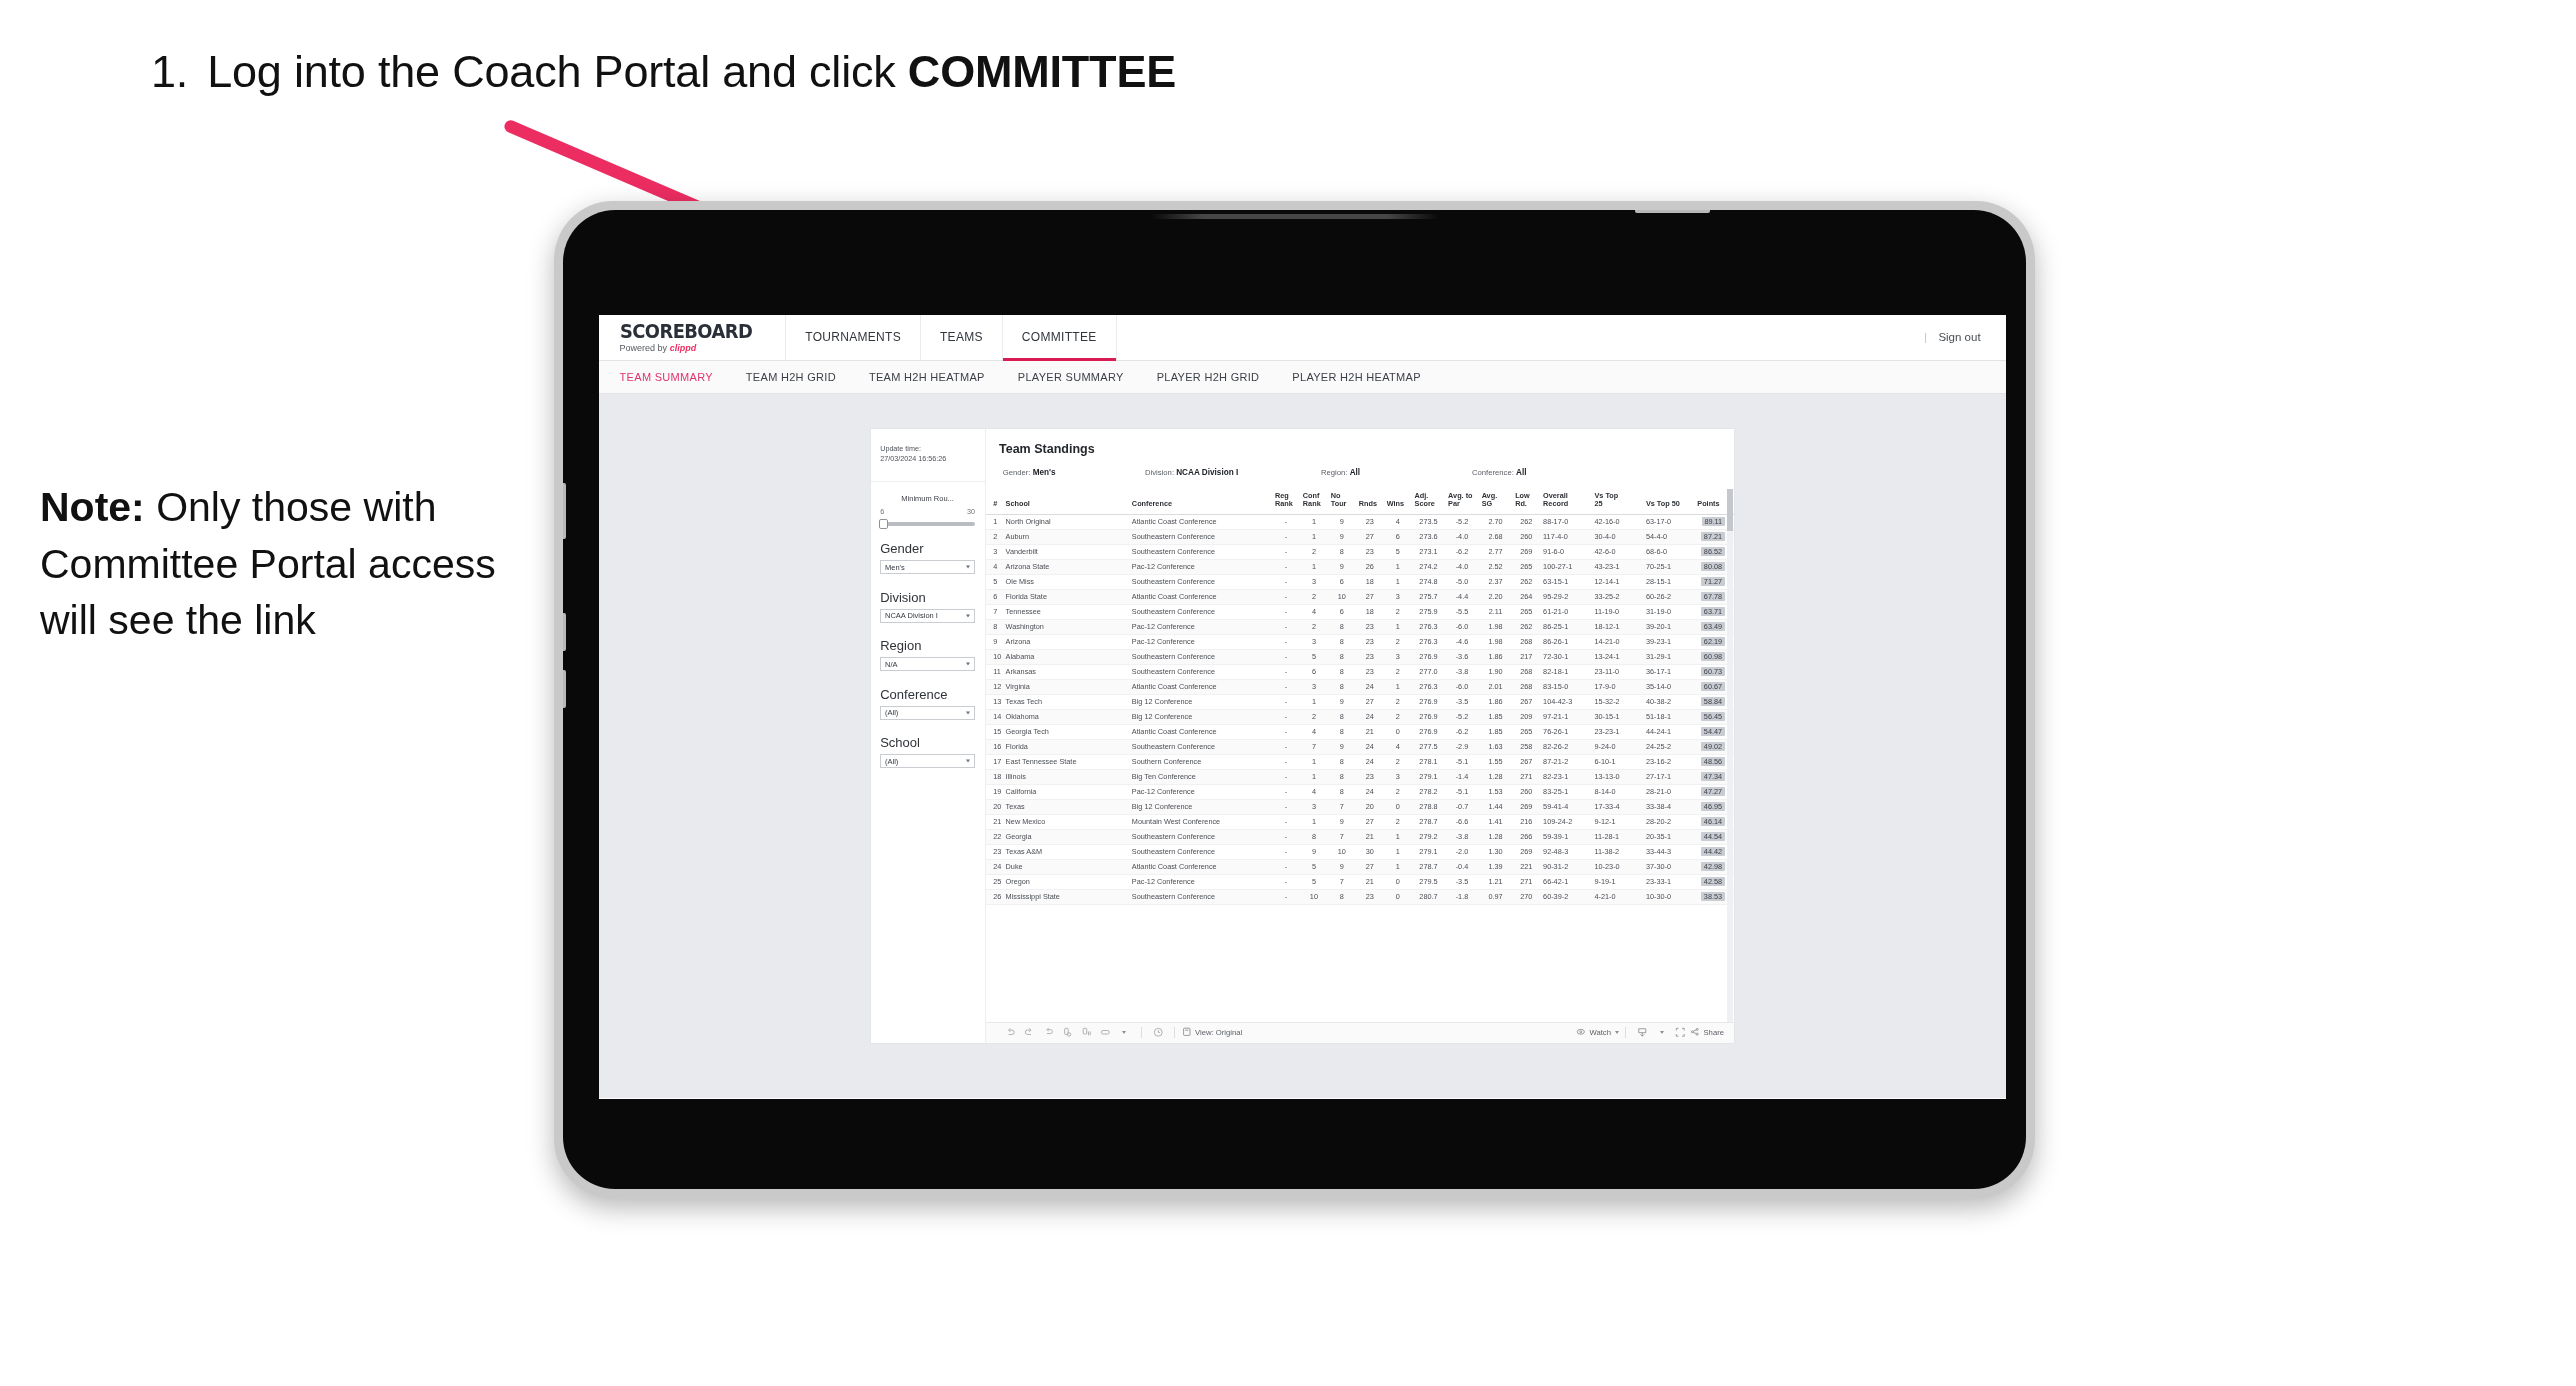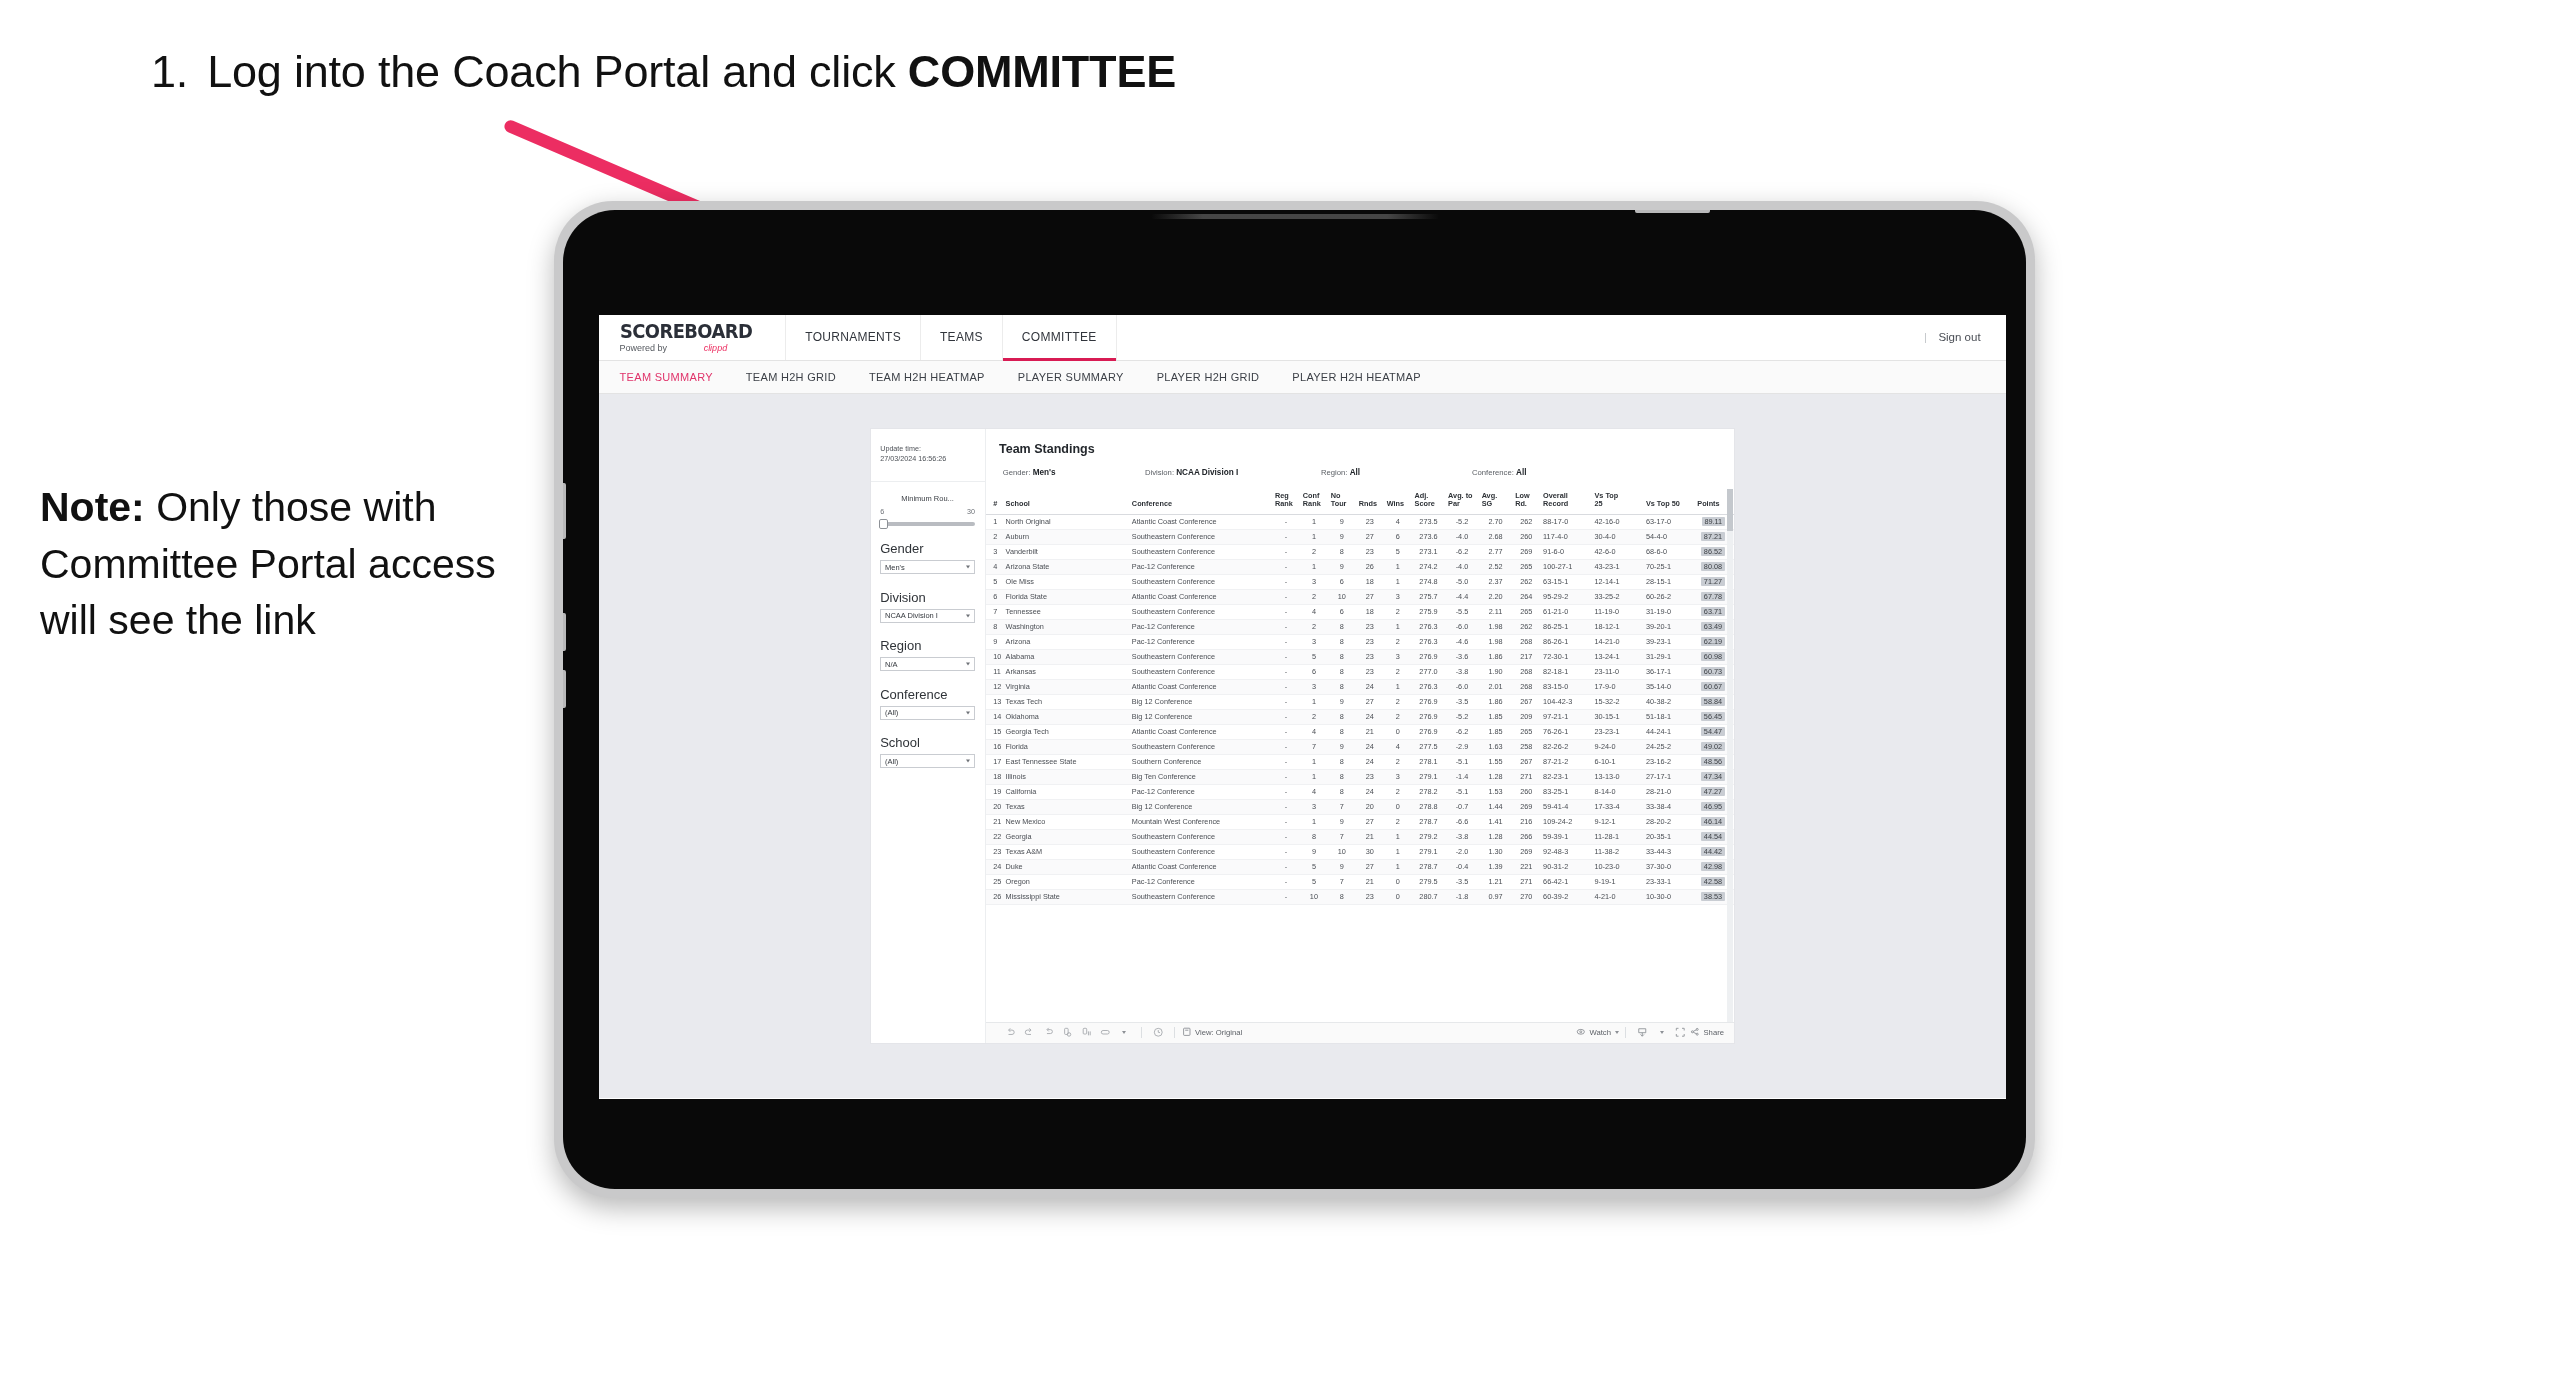--- a/index.html
+++ b/index.html
@@ -95,21 +95,21 @@
   .brand-name {
     font-family: "DejaVu Sans", sans-serif;
     font-weight: 700; font-size: 19px;
     letter-spacing: -0.6px;
     color: #2b2f38;
     line-height: 1;
     transform: scaleX(0.94);
     transform-origin: left center;
   }
   .brand-sub { font-size: 9px; color: #55595f; margin-top: 2.9px; line-height: 1; }
-  .brand-sub i { font-style: italic; font-weight: 400; color: #ec2f62; margin-left: 34px; }
+  .brand-sub i { font-style: italic; font-weight: 700; color: #ec2f62; }
 
   .navitem {
     display: flex; align-items: center;
     padding: 0 19px;
     font-size: 12px;
     color: #31353c;
     letter-spacing: 0.3px;
     border-right: 1px solid #ececec;
     position: relative;
     cursor: pointer;

